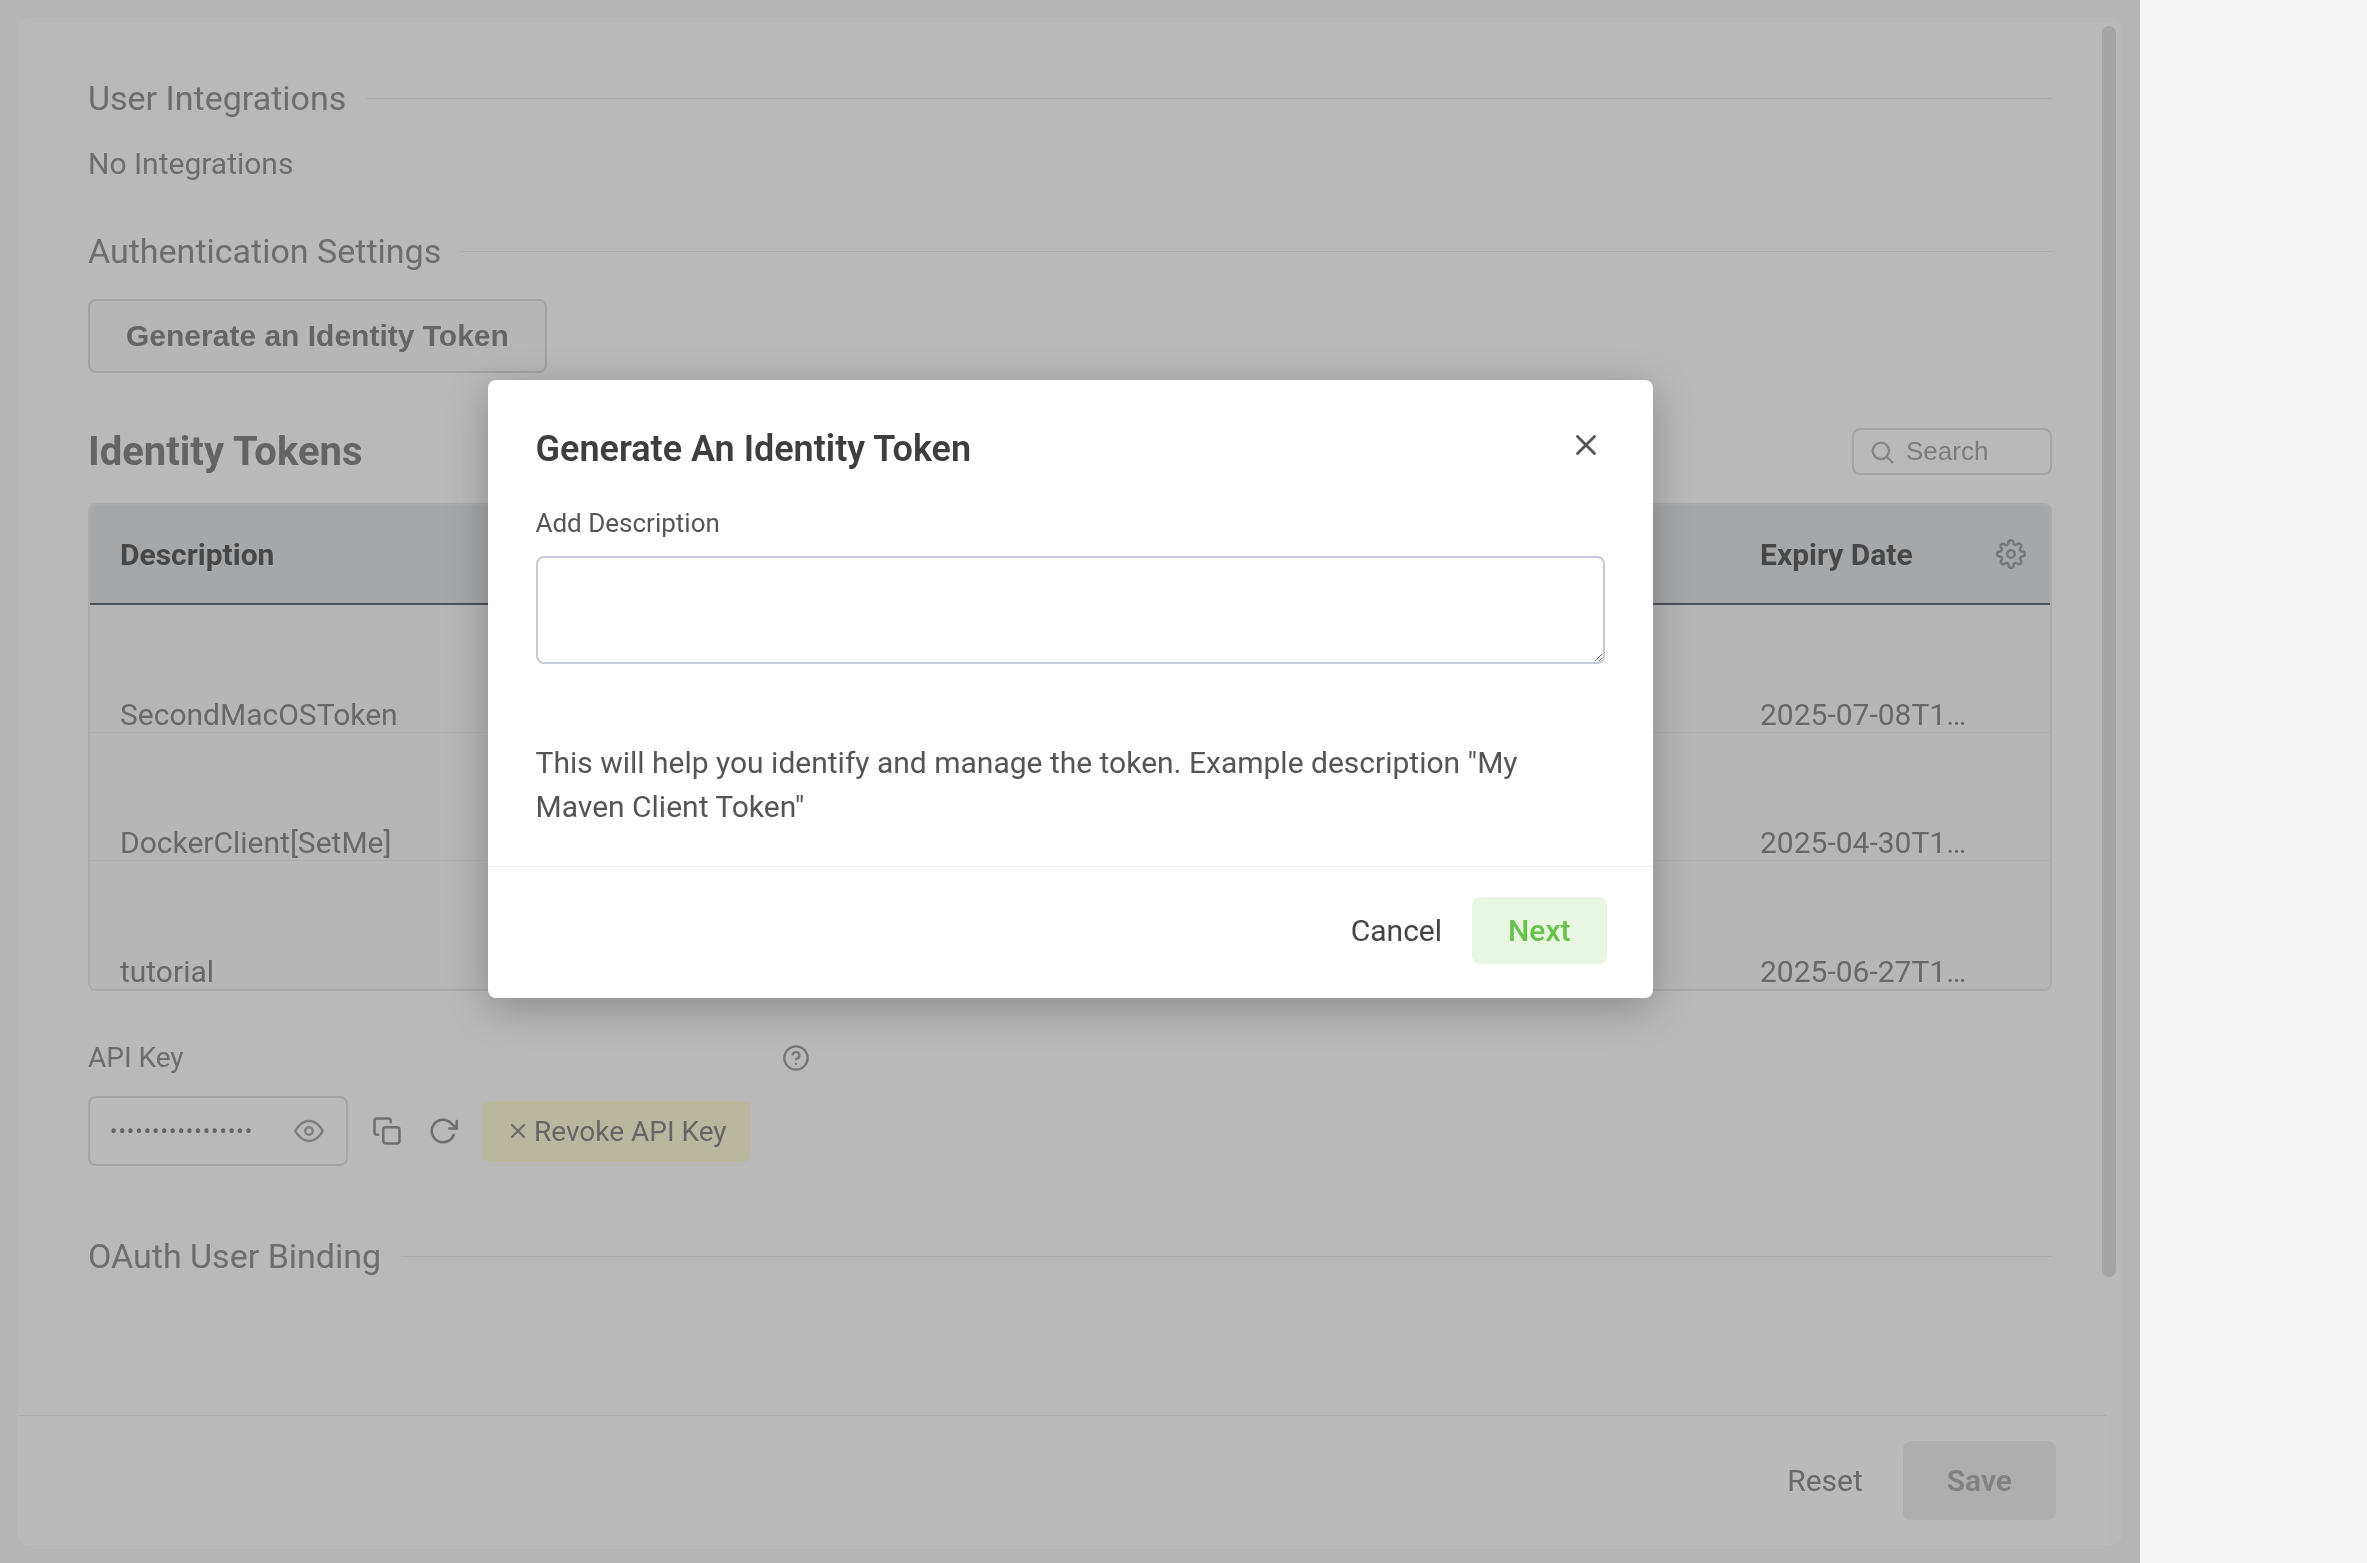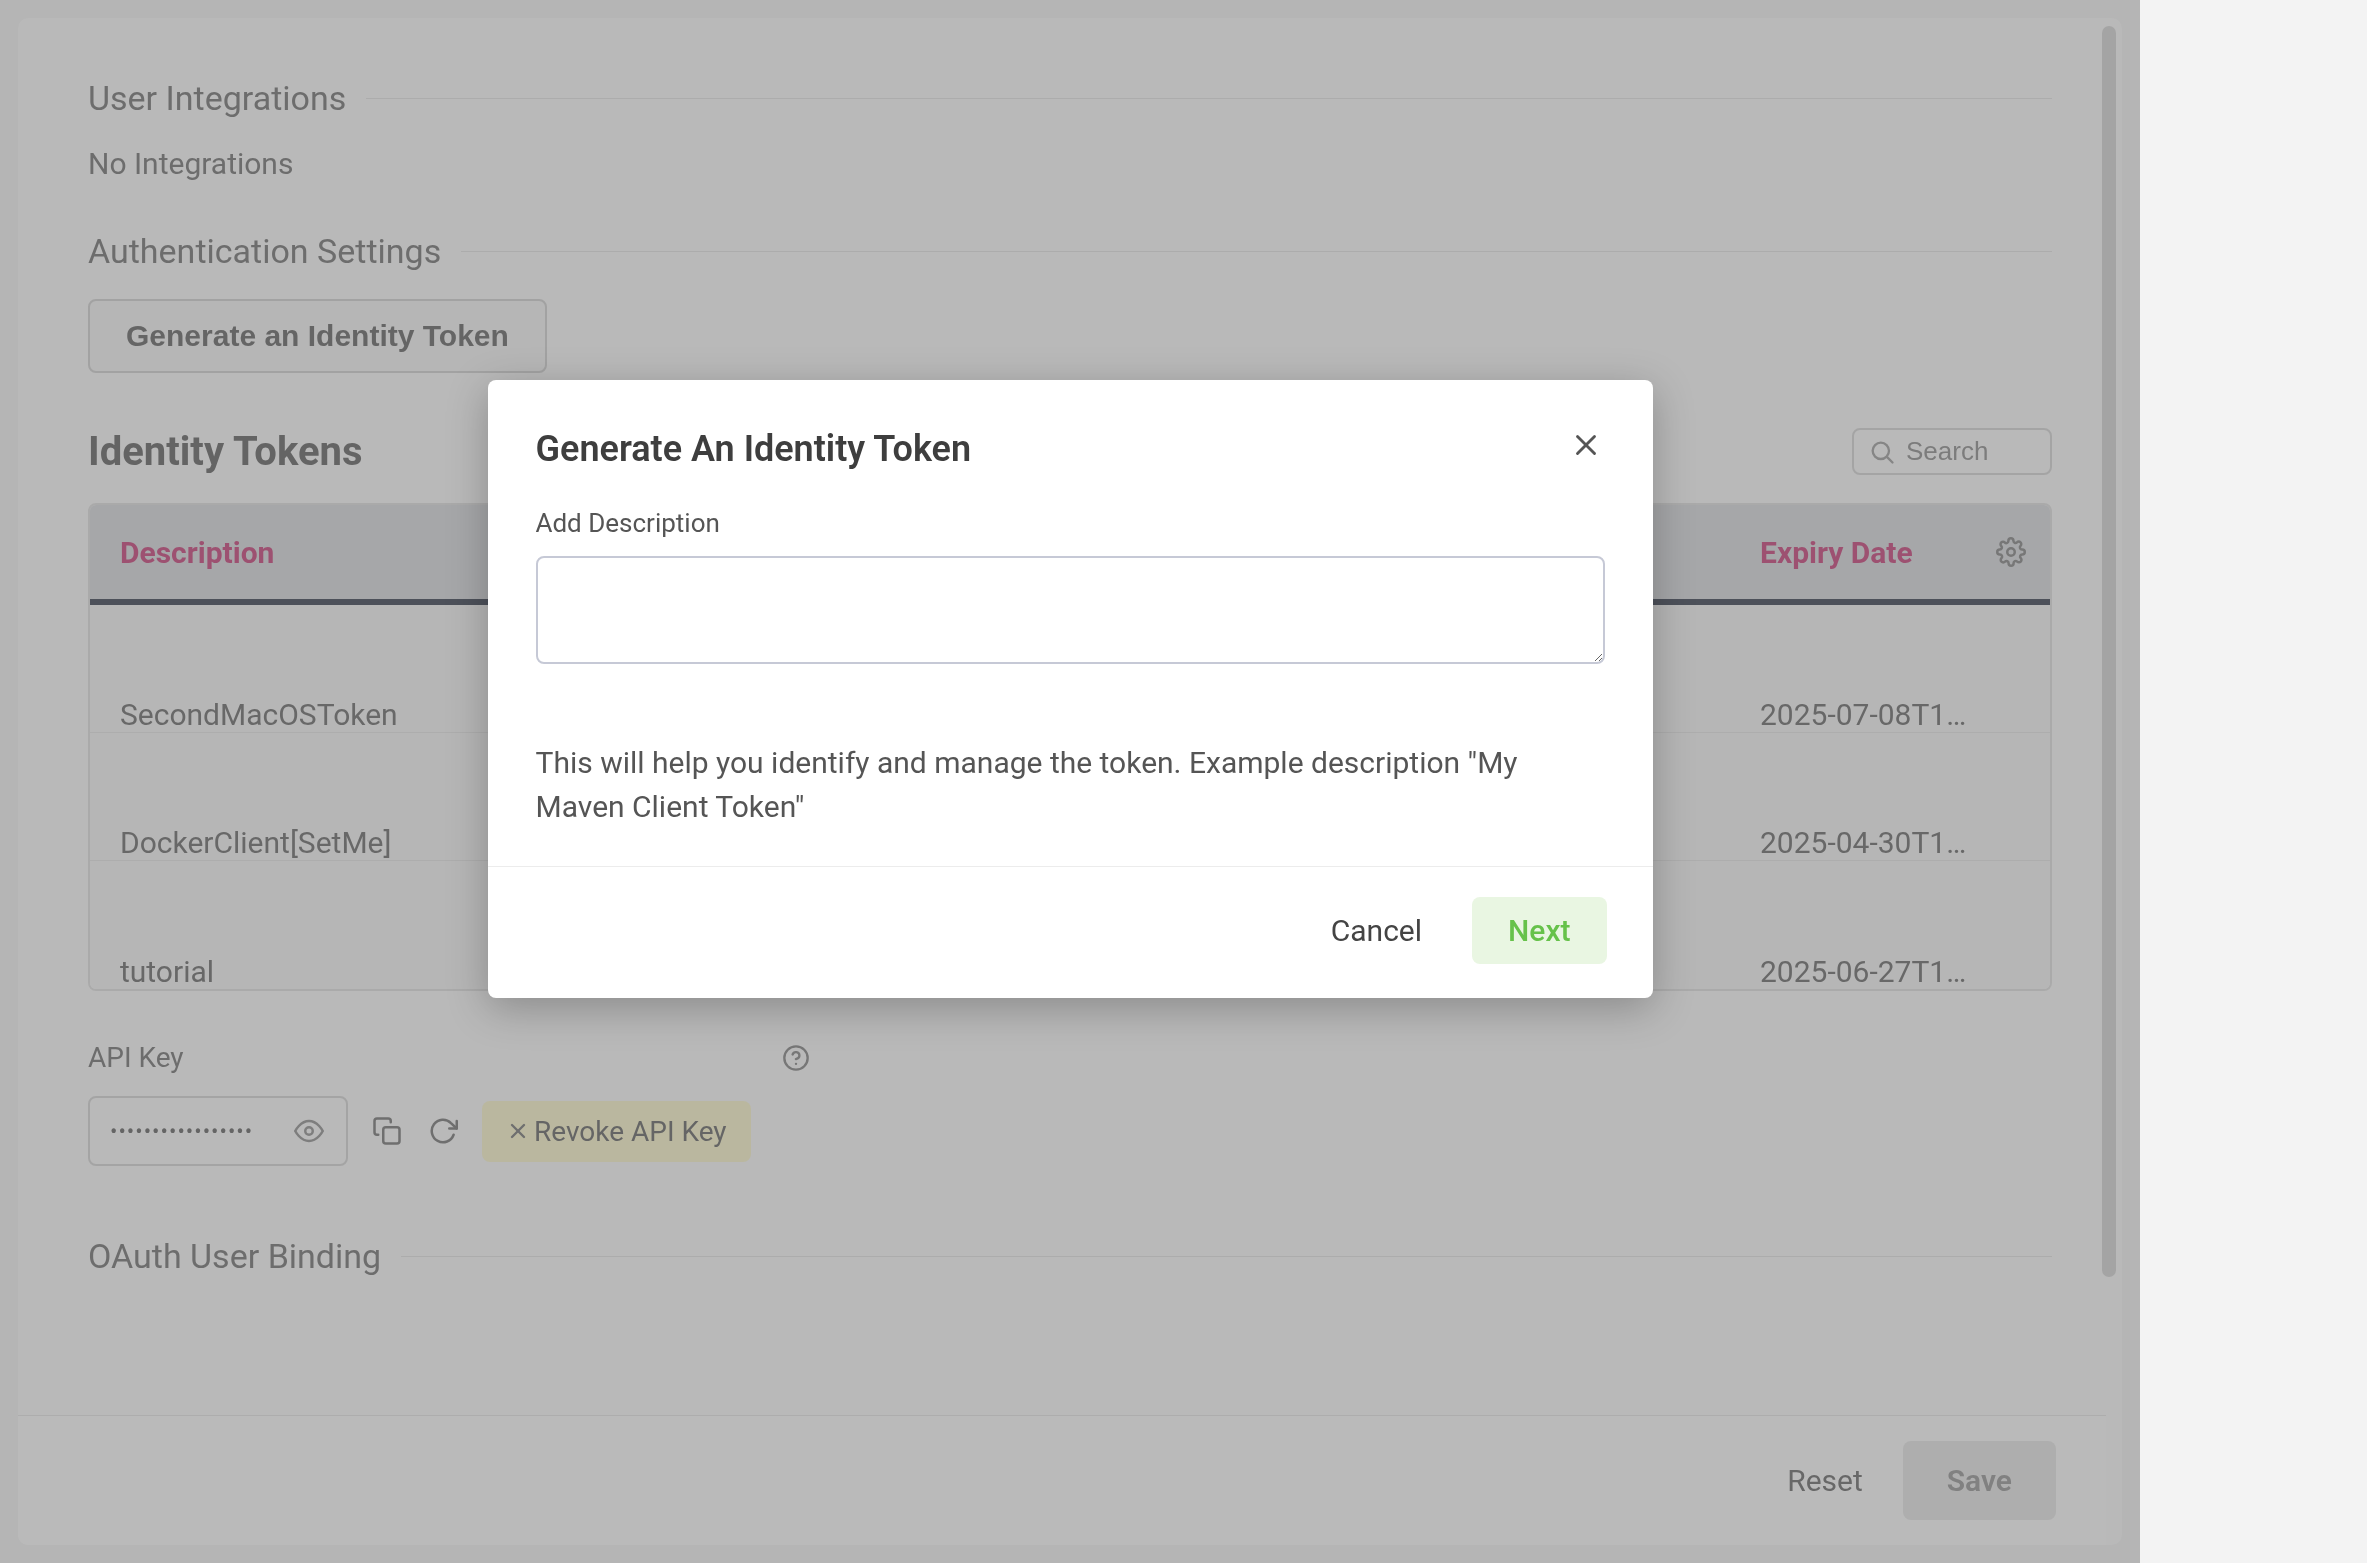--- a/index.html
+++ b/index.html
@@ -99,23 +99,23 @@
     overflow: hidden;
     margin-bottom: 50px;
   }
   .tokens-table .thead {
     display: flex;
     background: #d3d6da;
     align-items: center;
     padding: 0 30px;
     height: 100px;
     font-weight: 700;
-    color: #be185d;
-    font-size: 30px;
-    border-bottom: 6px solid #0f172a;
+    color: #000000;
+    font-size: 30px;
+    border-bottom: 2px solid #0f172a;
     position: relative;
   }
   .tokens-table .trow {
     display: flex;
     align-items: flex-end;
     padding: 0 30px;
     height: 128px;
     font-size: 30px;
     color: #4a4a4a;
     border-bottom: 1px solid #e3e3e3;
@@ -288,21 +288,21 @@
     margin-top: 70px;
     font-size: 30px;
     line-height: 1.45;
     color: #555;
   }
   .modal-footer {
     border-top: 1px solid #ececec;
     display: flex;
     justify-content: flex-end;
     align-items: center;
-    gap: 36px;
+    gap: 16px;
     padding: 30px 46px 34px 46px;
   }
   .modal-footer .cancel {
     font-size: 30px;
     color: #444;
     cursor: pointer;
     padding: 10px 14px;
   }
   .modal-footer .next {
     background: #e9f6e2;

